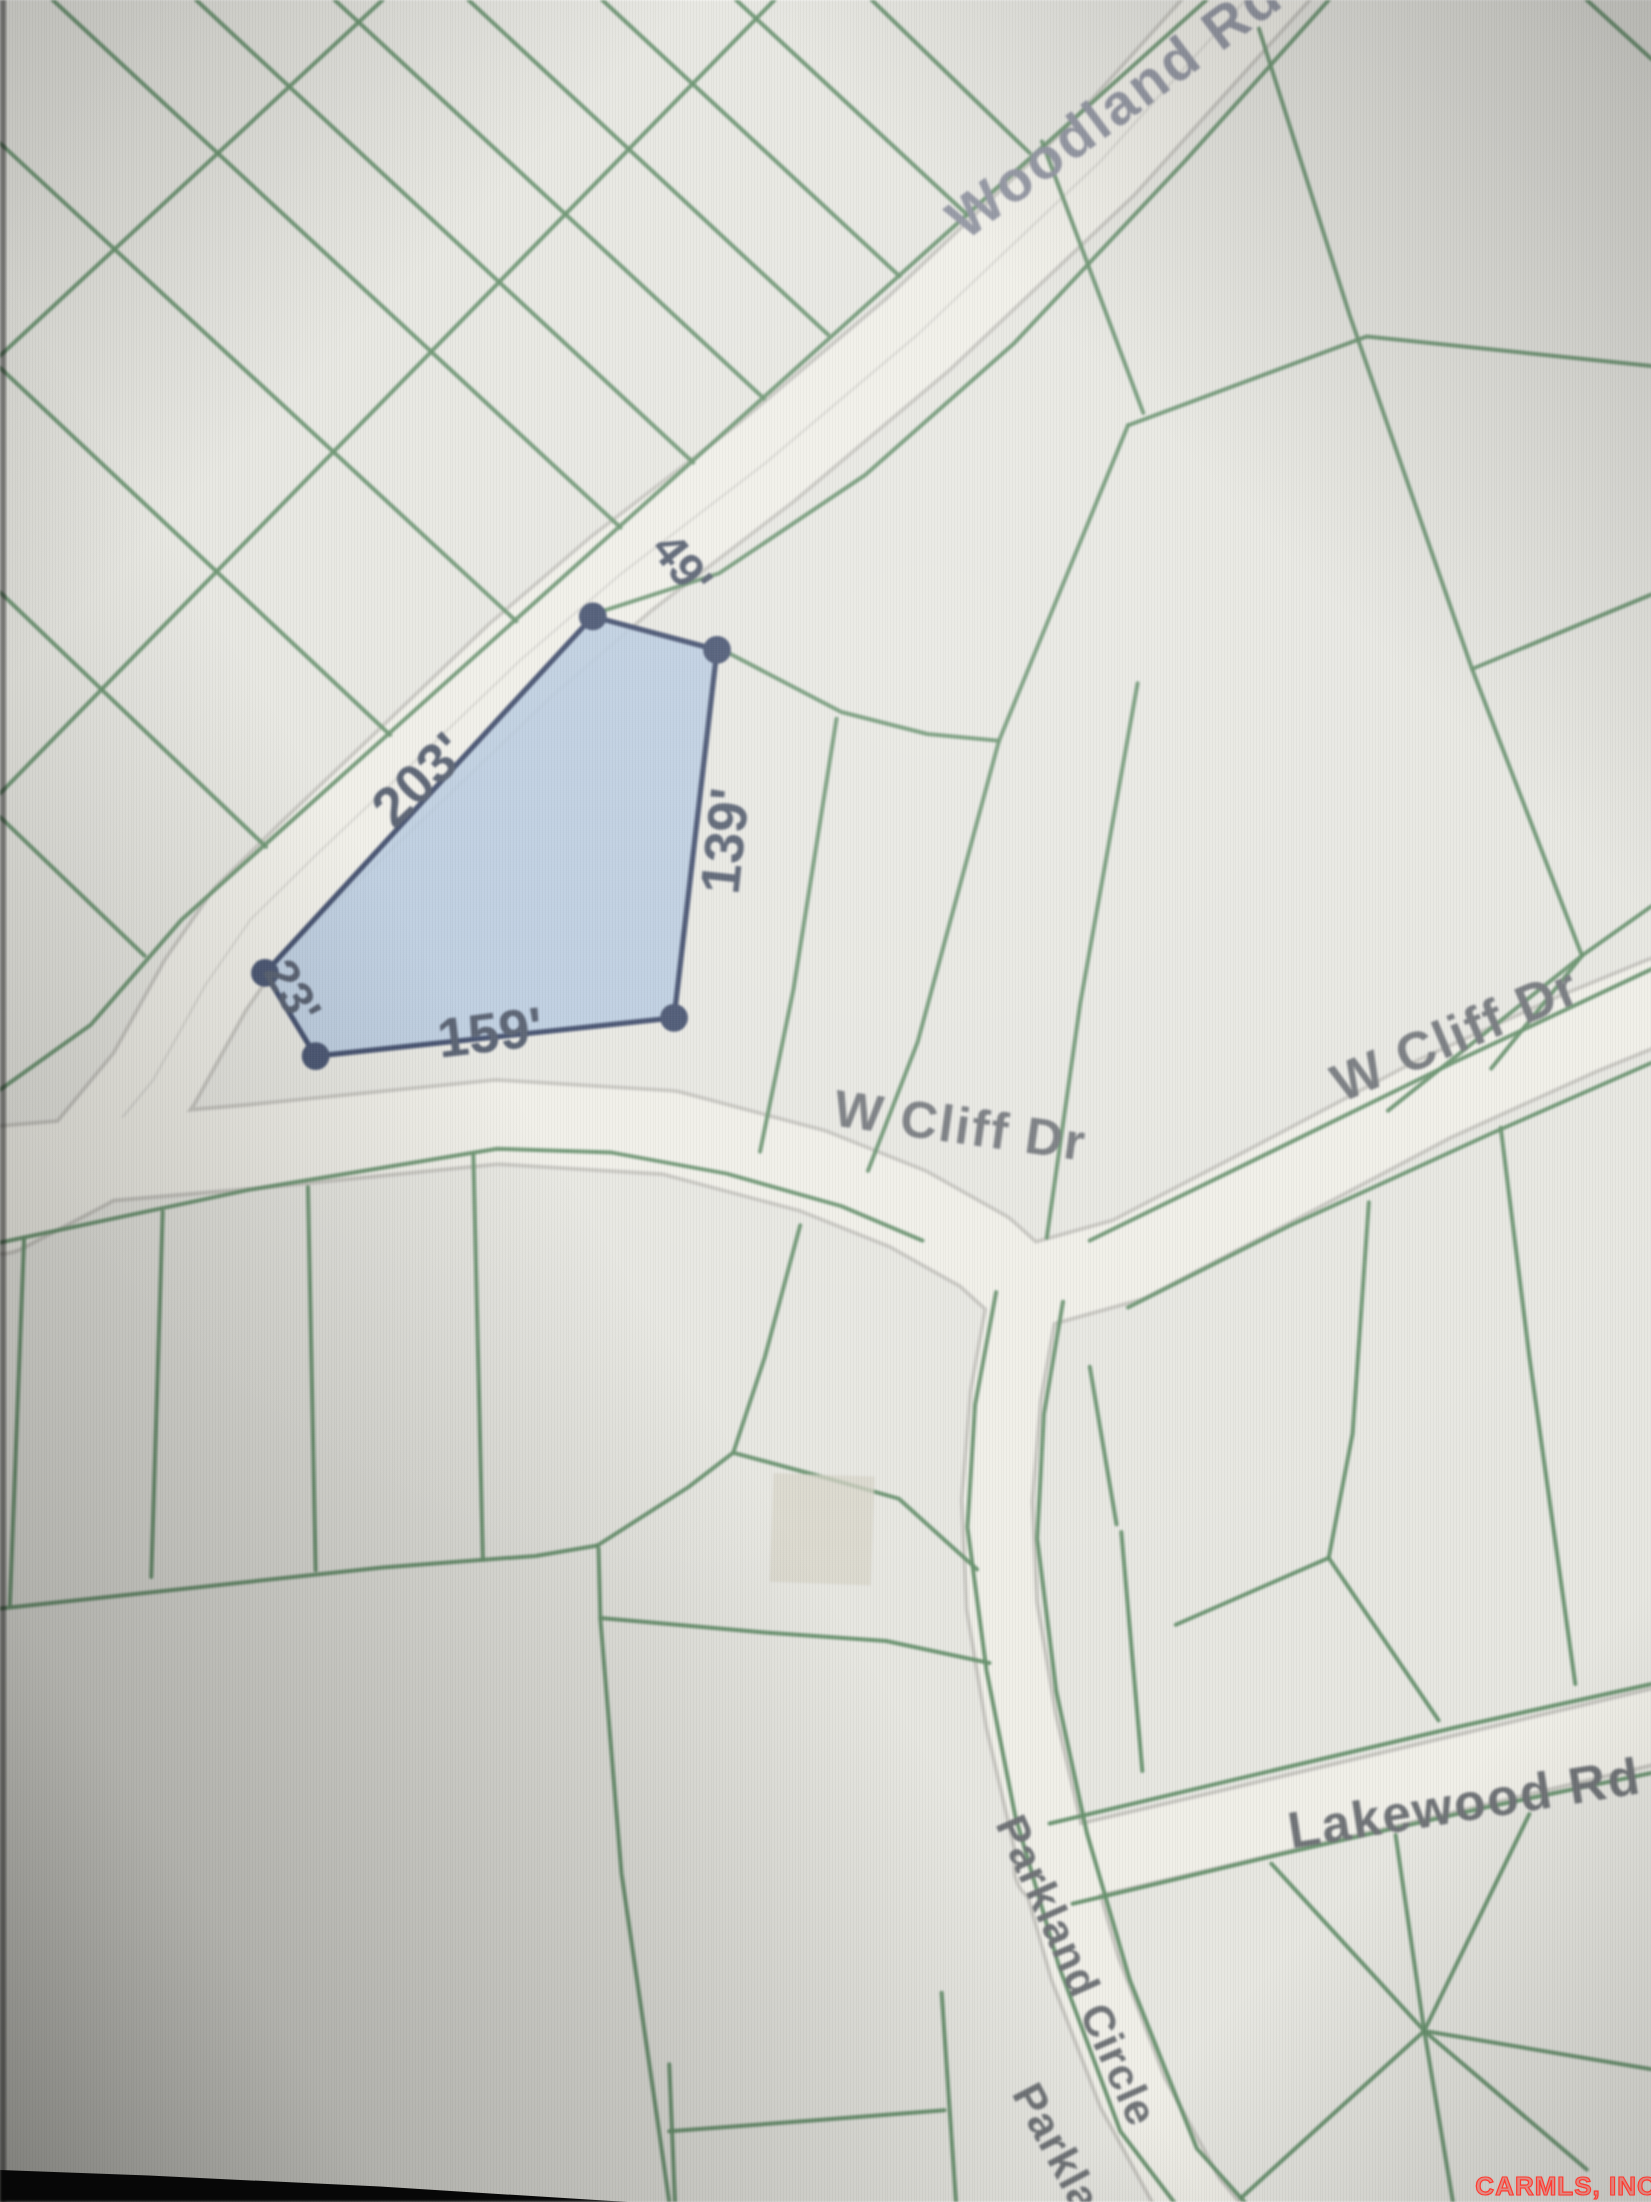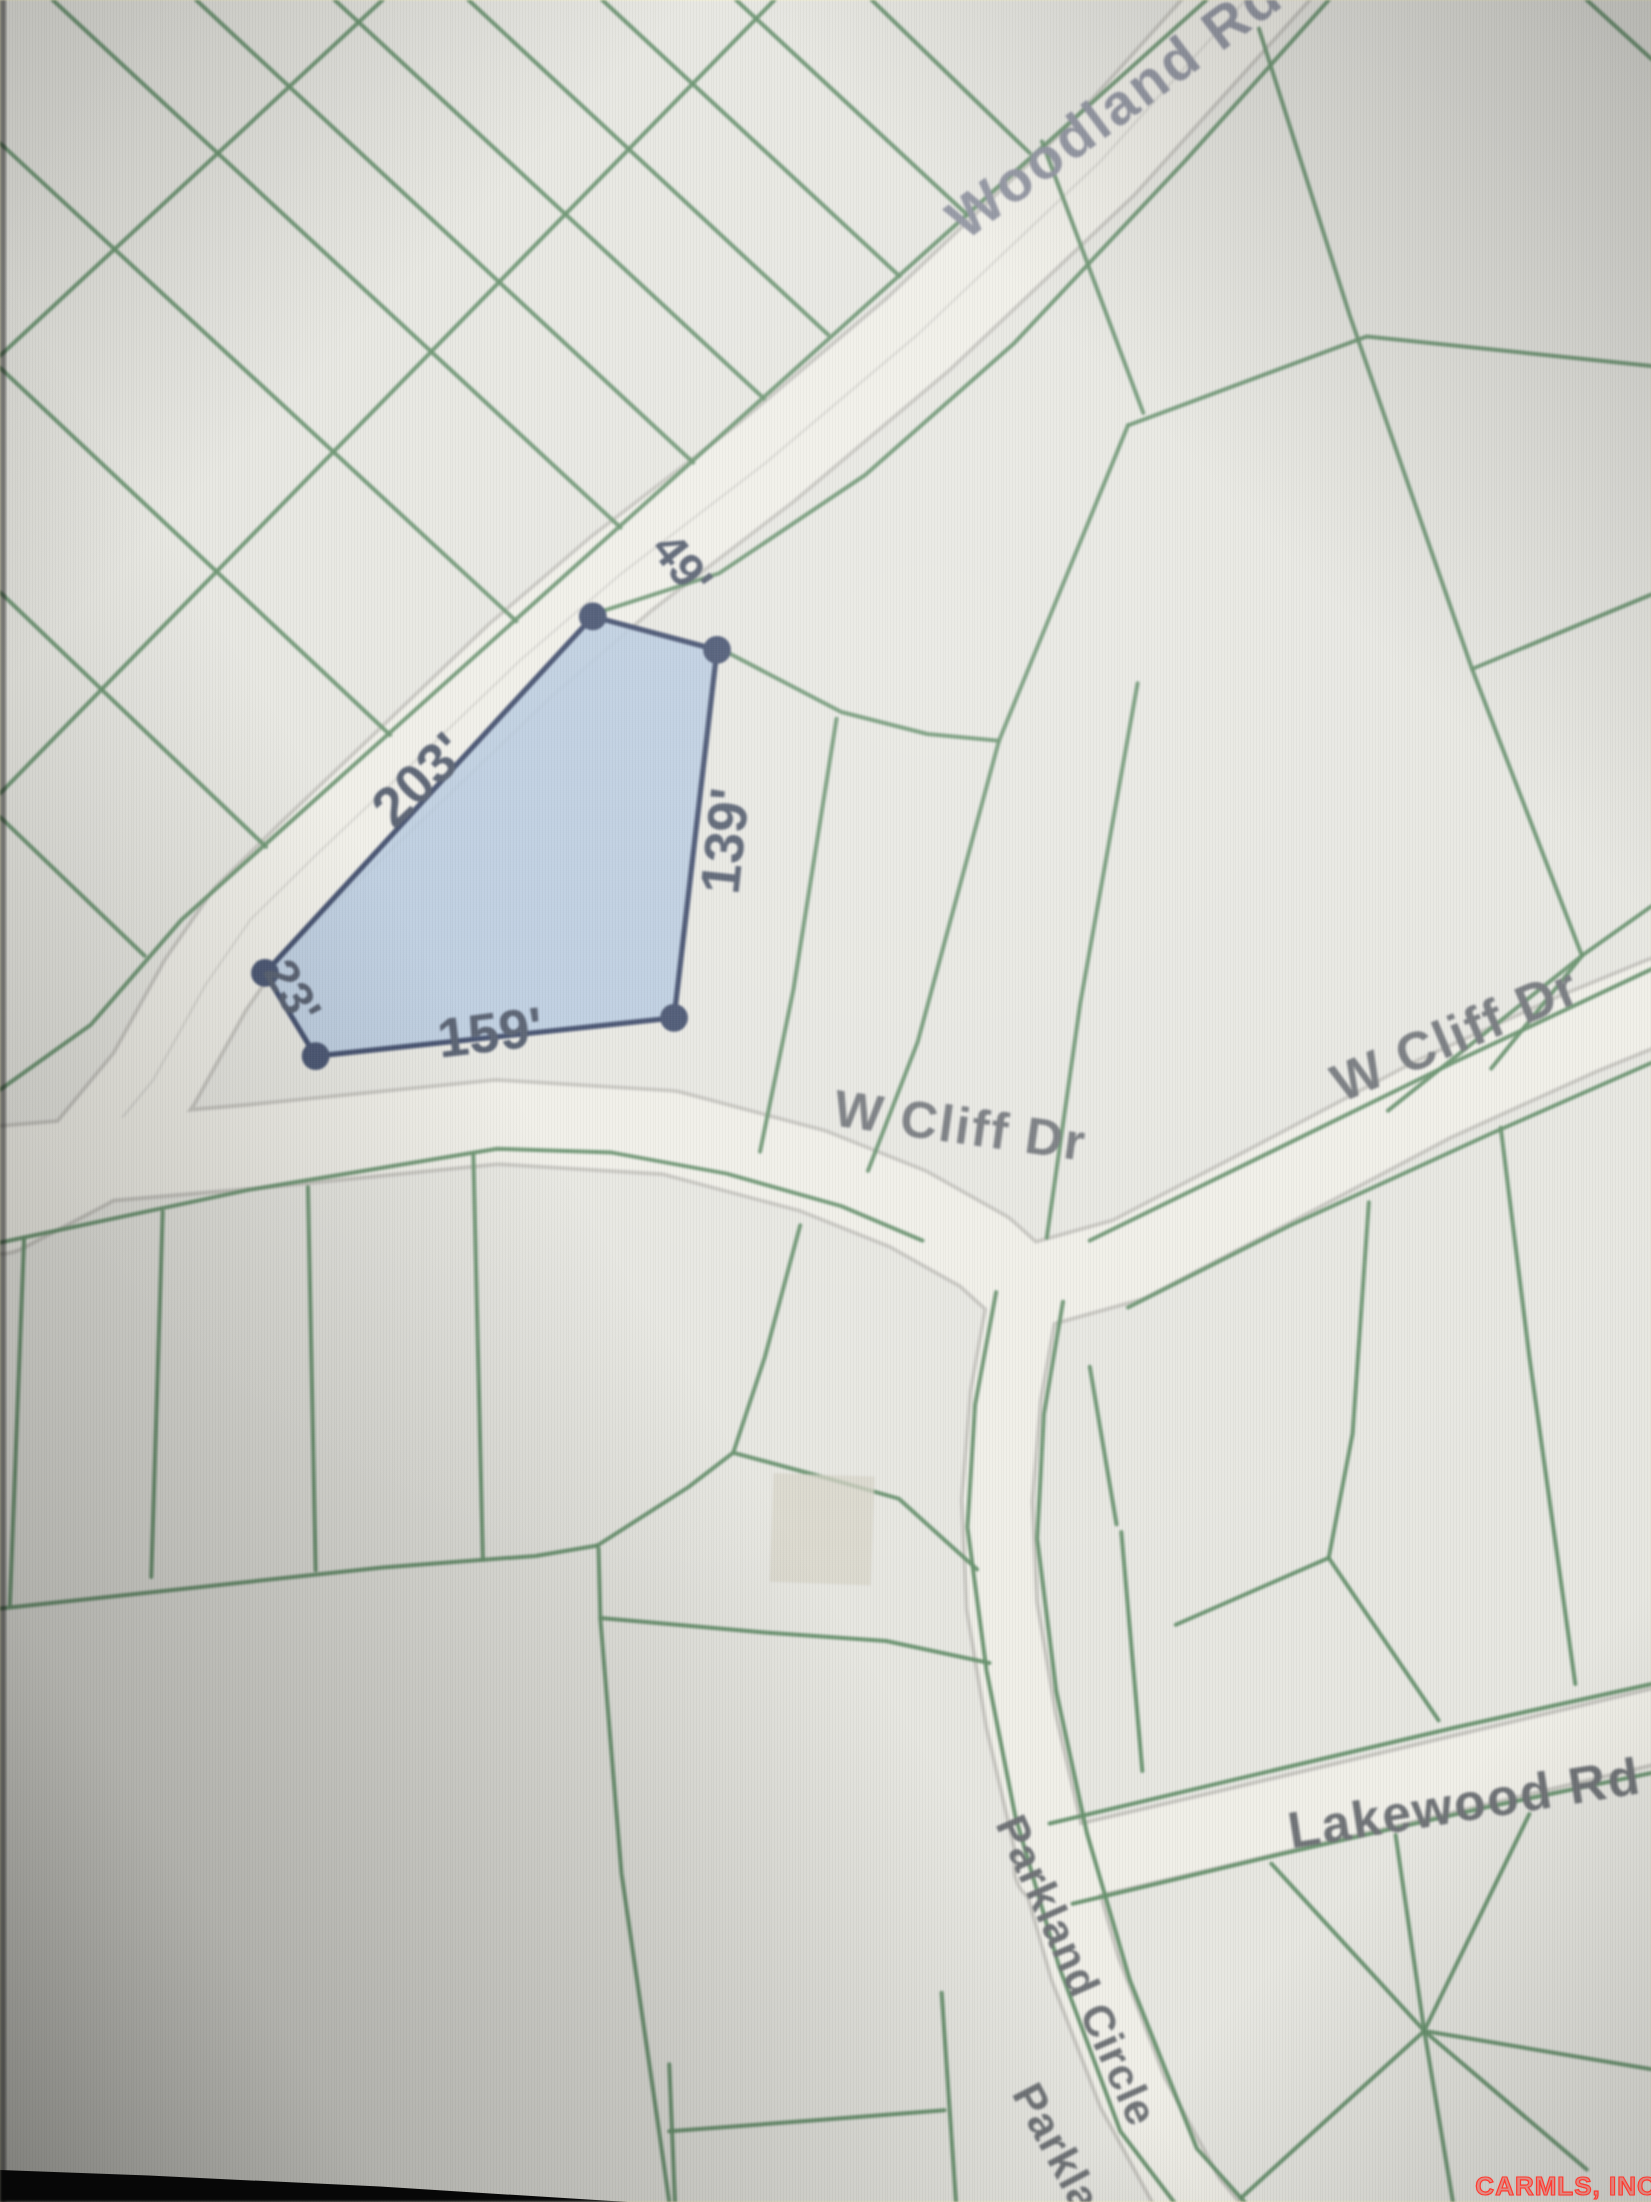--- a/index.html
+++ b/index.html
@@ -1,18 +1,18 @@
 <!DOCTYPE html>
 <html><head>
 <meta charset="utf-8">
 <style>
   html,body{margin:0;padding:0;background:#111;}
   body{width:1652px;height:2202px;position:relative;overflow:hidden;
        font-family:"Liberation Sans", sans-serif;}
-  .viewport{position:absolute;inset:0;background:#fef9c3;text-decoration:underline;}
+  .viewport{position:absolute;inset:0;background:#ffffff;text-decoration:underline;}
   .screen{position:absolute;inset:0;filter:blur(0.9px) saturate(0.92) contrast(0.98);}
   svg{position:absolute;inset:0;display:block;}
   svg text{font-family:"Liberation Sans", sans-serif;}
   
   .moire{position:absolute;inset:0;pointer-events:none;
     background:
       repeating-linear-gradient(90deg, rgba(0,0,0,0.035) 0 1px, rgba(255,255,255,0.02) 1px 1.9px, transparent 1.9px 2.9px),
       repeating-linear-gradient(0deg, rgba(255,255,255,0.015) 0 1px, transparent 1px 1.9px);}
   .vignette{position:absolute;inset:0;pointer-events:none;
     background:

